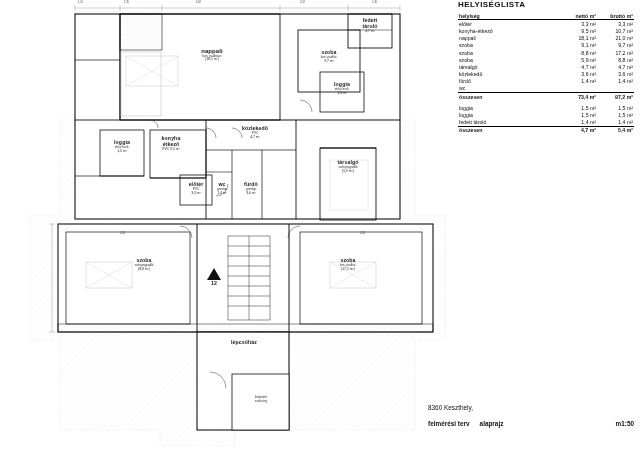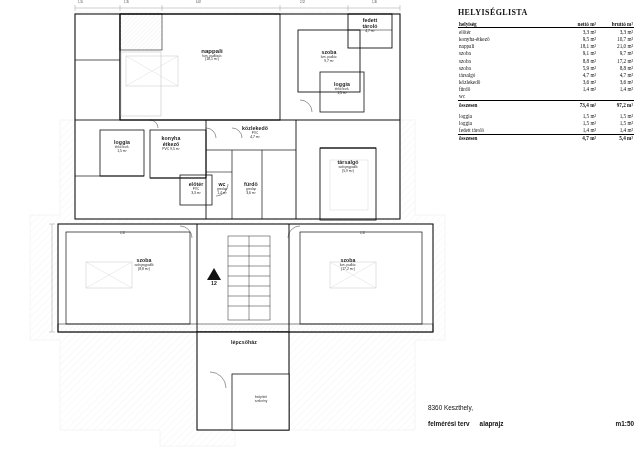--- a/index.html
+++ b/index.html
@@ -10,21 +10,21 @@
   #plan{position:absolute;left:0;top:0;width:452px;height:452px;}
   #plan svg{display:block;}
 
   .plabel{position:absolute;font-family:"Liberation Sans",sans-serif;color:#1a1a1a;text-align:center;line-height:1.15;}
   .plabel .nm{font-size:5.2px;font-weight:bold;letter-spacing:.1px;}
   .plabel .sub{font-size:3.1px;color:#333;}
   .plabel .ar{font-size:3.4px;}
   .roomname-lg .nm{font-size:6px;}
 
   
-  #table{position:absolute;left:458px;top:8px;width:176px;font-family:Liberation Serif, serif;}
+  #table{position:absolute;left:458px;top:0;width:176px;}
   #tabletitle{font-size:8px;font-weight:bold;letter-spacing:.4px;margin-bottom:3px;}
   table{border-collapse:collapse;width:176px;font-size:5.2px;}
   th,td{padding:0.6px 1px;text-align:left;vertical-align:bottom;white-space:nowrap;}
   th{font-weight:bold;font-size:5.2px;border-bottom:.6px solid #000;}
   td.num{text-align:right;}
   tr.sum td{font-weight:bold;border-top:.6px solid #000;}
   tr.gap td{height:4px;border:0;padding:0;}
 
   
   #footer{position:absolute;left:428px;top:404px;width:206px;font-size:6.4px;}

